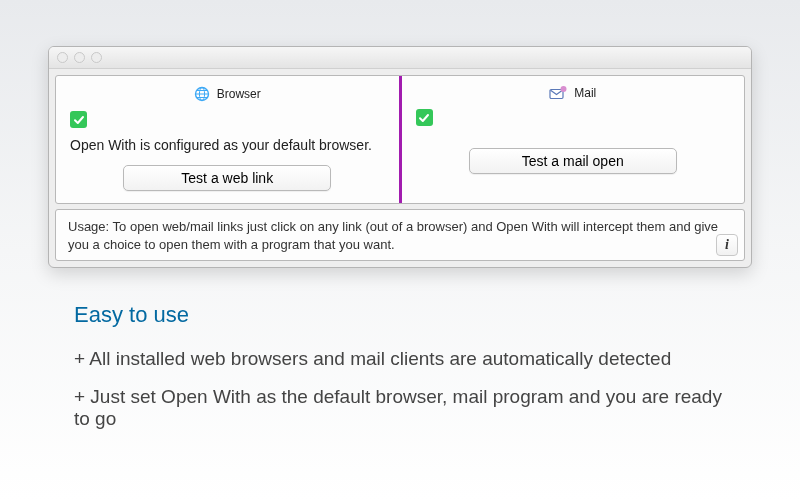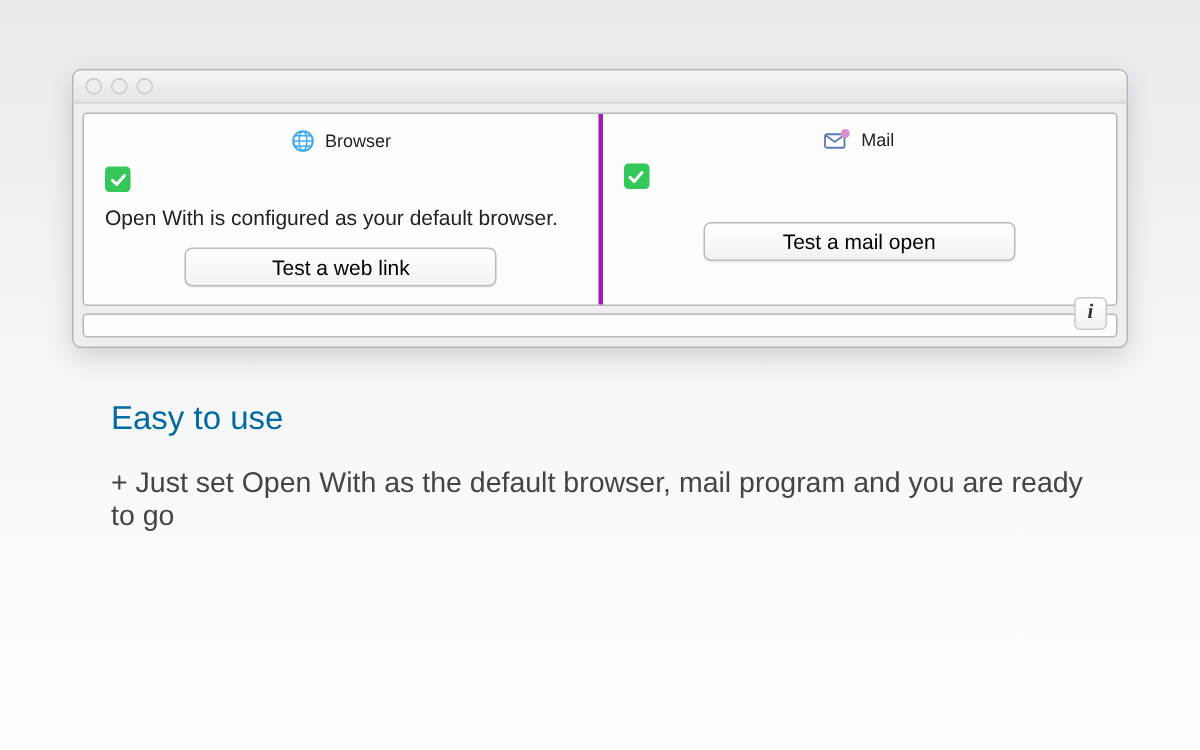--- a/index.html
+++ b/index.html
@@ -194,22 +194,24 @@
             <span class="check">
               <svg width="12" height="12" viewBox="0 0 12 12">
                   <path d="M2 6.3 L4.8 9 L10 3" stroke="#fff" stroke-width="2" fill="none" stroke-linecap="round" stroke-linejoin="round"></path>
                 </svg>
             </span>
           </div>
           <button class="btn">Test a mail open</button>
         </div>
       </div>
       <div class="usage-row">
+        <span>Usage: To open web/mail links just click on any link (out of a browser) and Open With will intercept them and give you a choice to open them with a program that you want.</span>
         <div class="info-btn">i</div>
       </div>
     </div>
   </div>
 
   <div class="below">
     <div class="headline">Easy to use</div>
+    <div class="feat">+ All installed web browsers and mail clients are automatically detected</div>
     <div class="feat">+ Just set Open With as the default browser, mail program and you are ready to go</div>
   </div>
 </div>
 
 </body></html>

